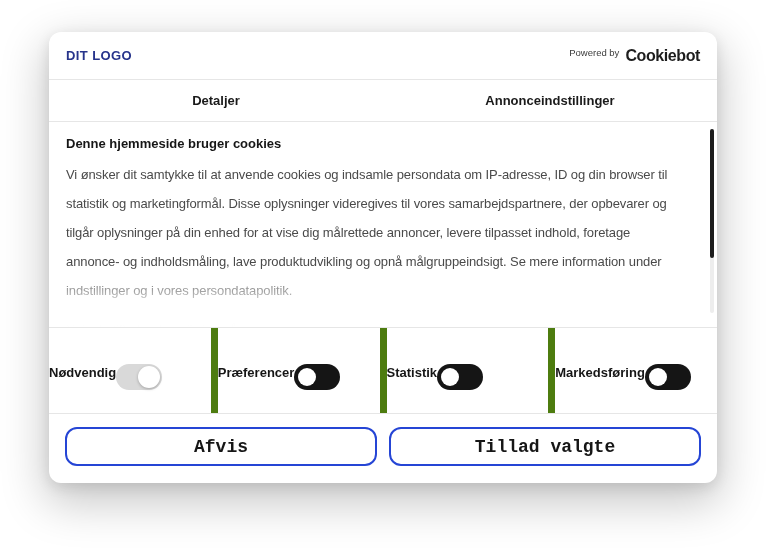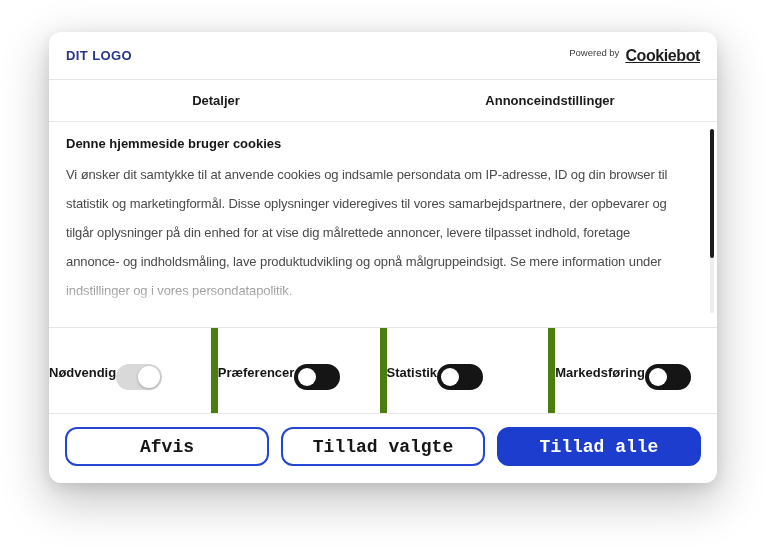--- a/index.html
+++ b/index.html
@@ -53,21 +53,20 @@
   }
   .powered-by-text {
     font-size: 9.5px;
     color: #3c3c3c;
   }
   .brand {
     font-size: 16px;
     font-weight: 800;
     letter-spacing: -0.4px;
     color: #1d1d1d;
-    text-decoration: underline;
   }
 
   
   .tabs {
     height: 41px;
     flex: 0 0 41px;
     display: flex;
     border-bottom: 1px solid #e6e6e6;
   }
   .tab {
@@ -284,17 +283,16 @@
         <div class="cat-label">Markedsføring</div>
         <div class="toggle off">
           <div class="knob"></div>
         </div>
       </div>
     </div>
 
     <div class="actions">
       <button class="btn outline">Afvis</button>
       <button class="btn outline">Tillad valgte</button>
-      <button class="btn filled">Tillad alle</button>
     </div>
 
   </div>
 </div>
 
 </body></html>

